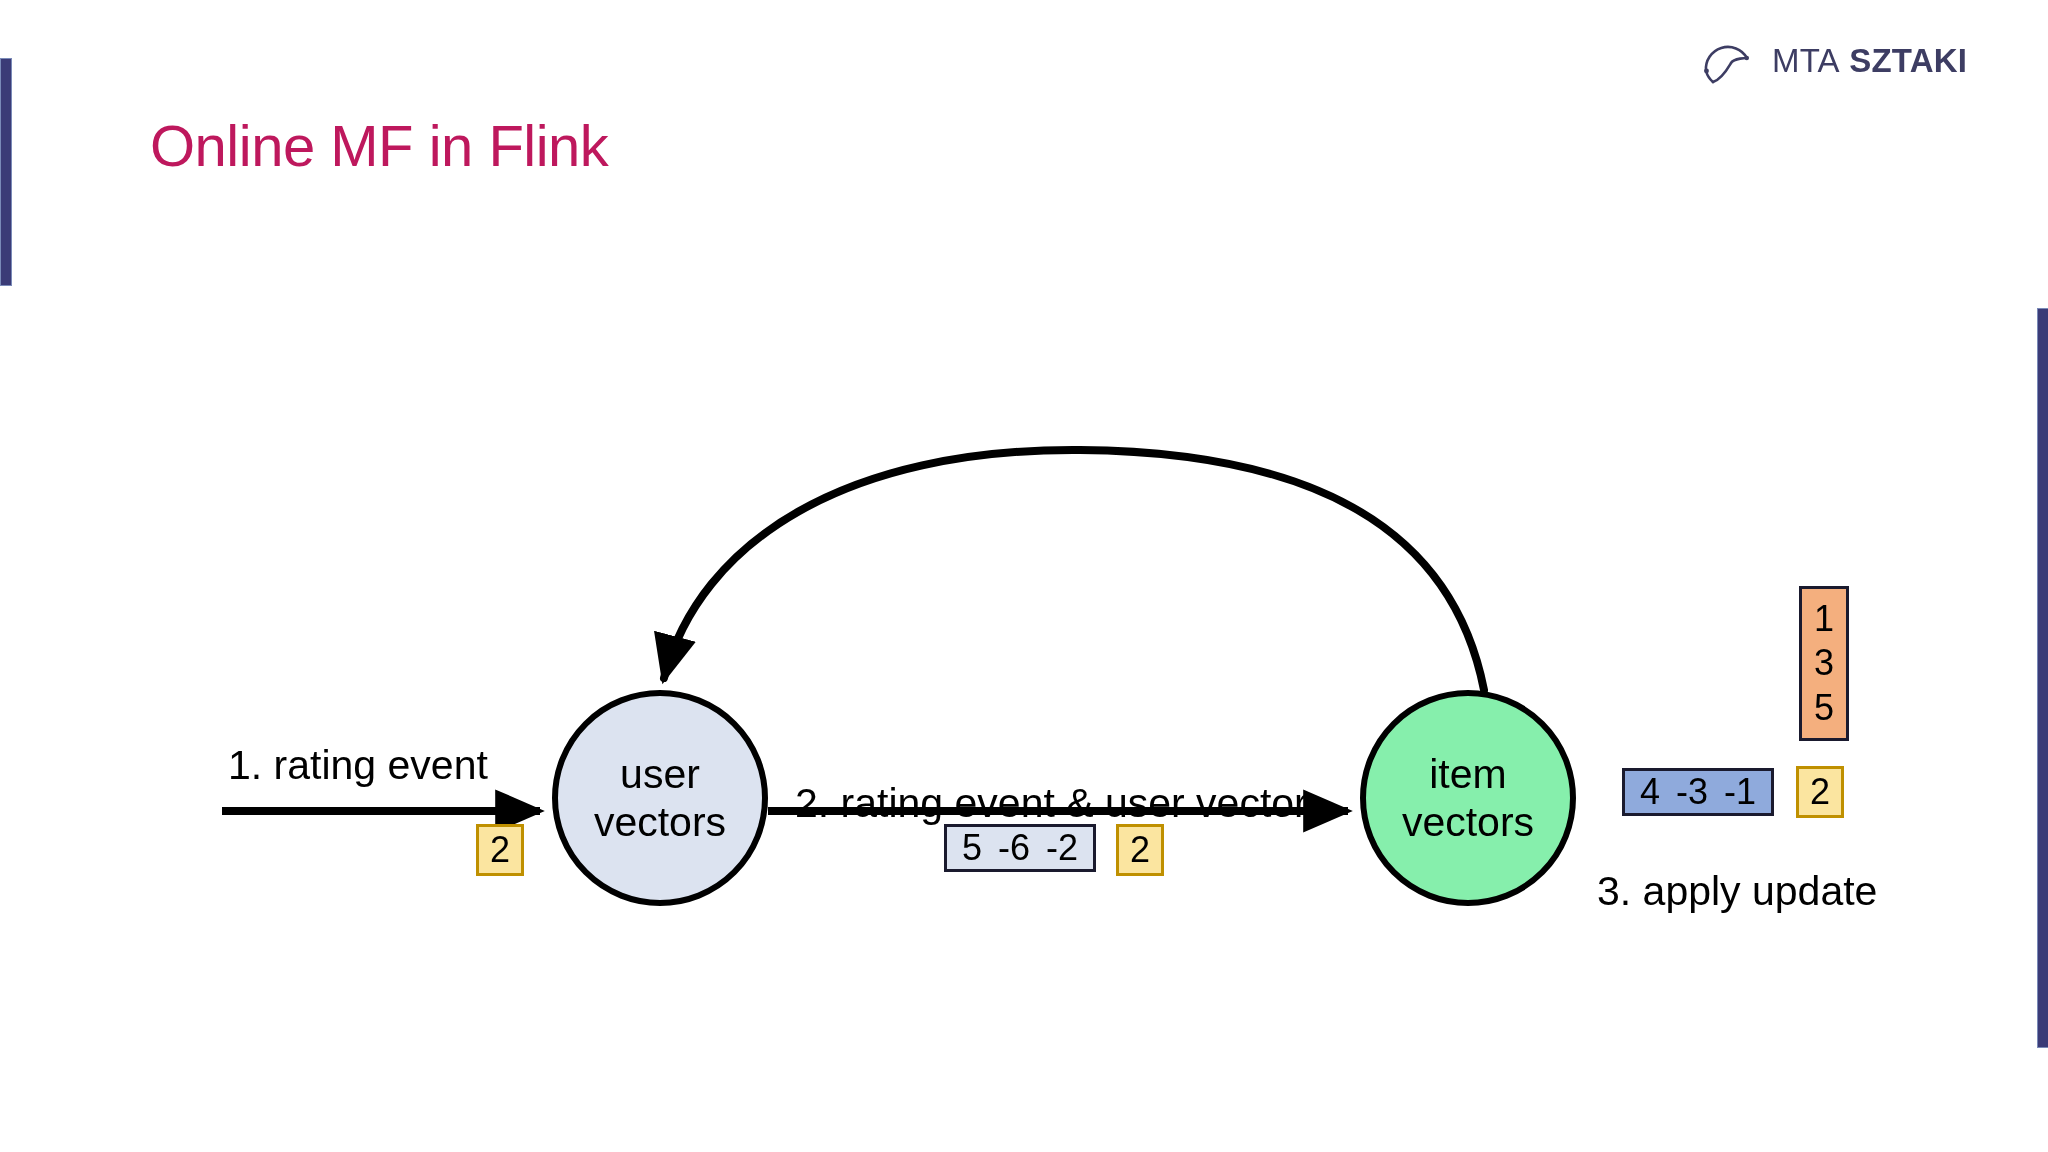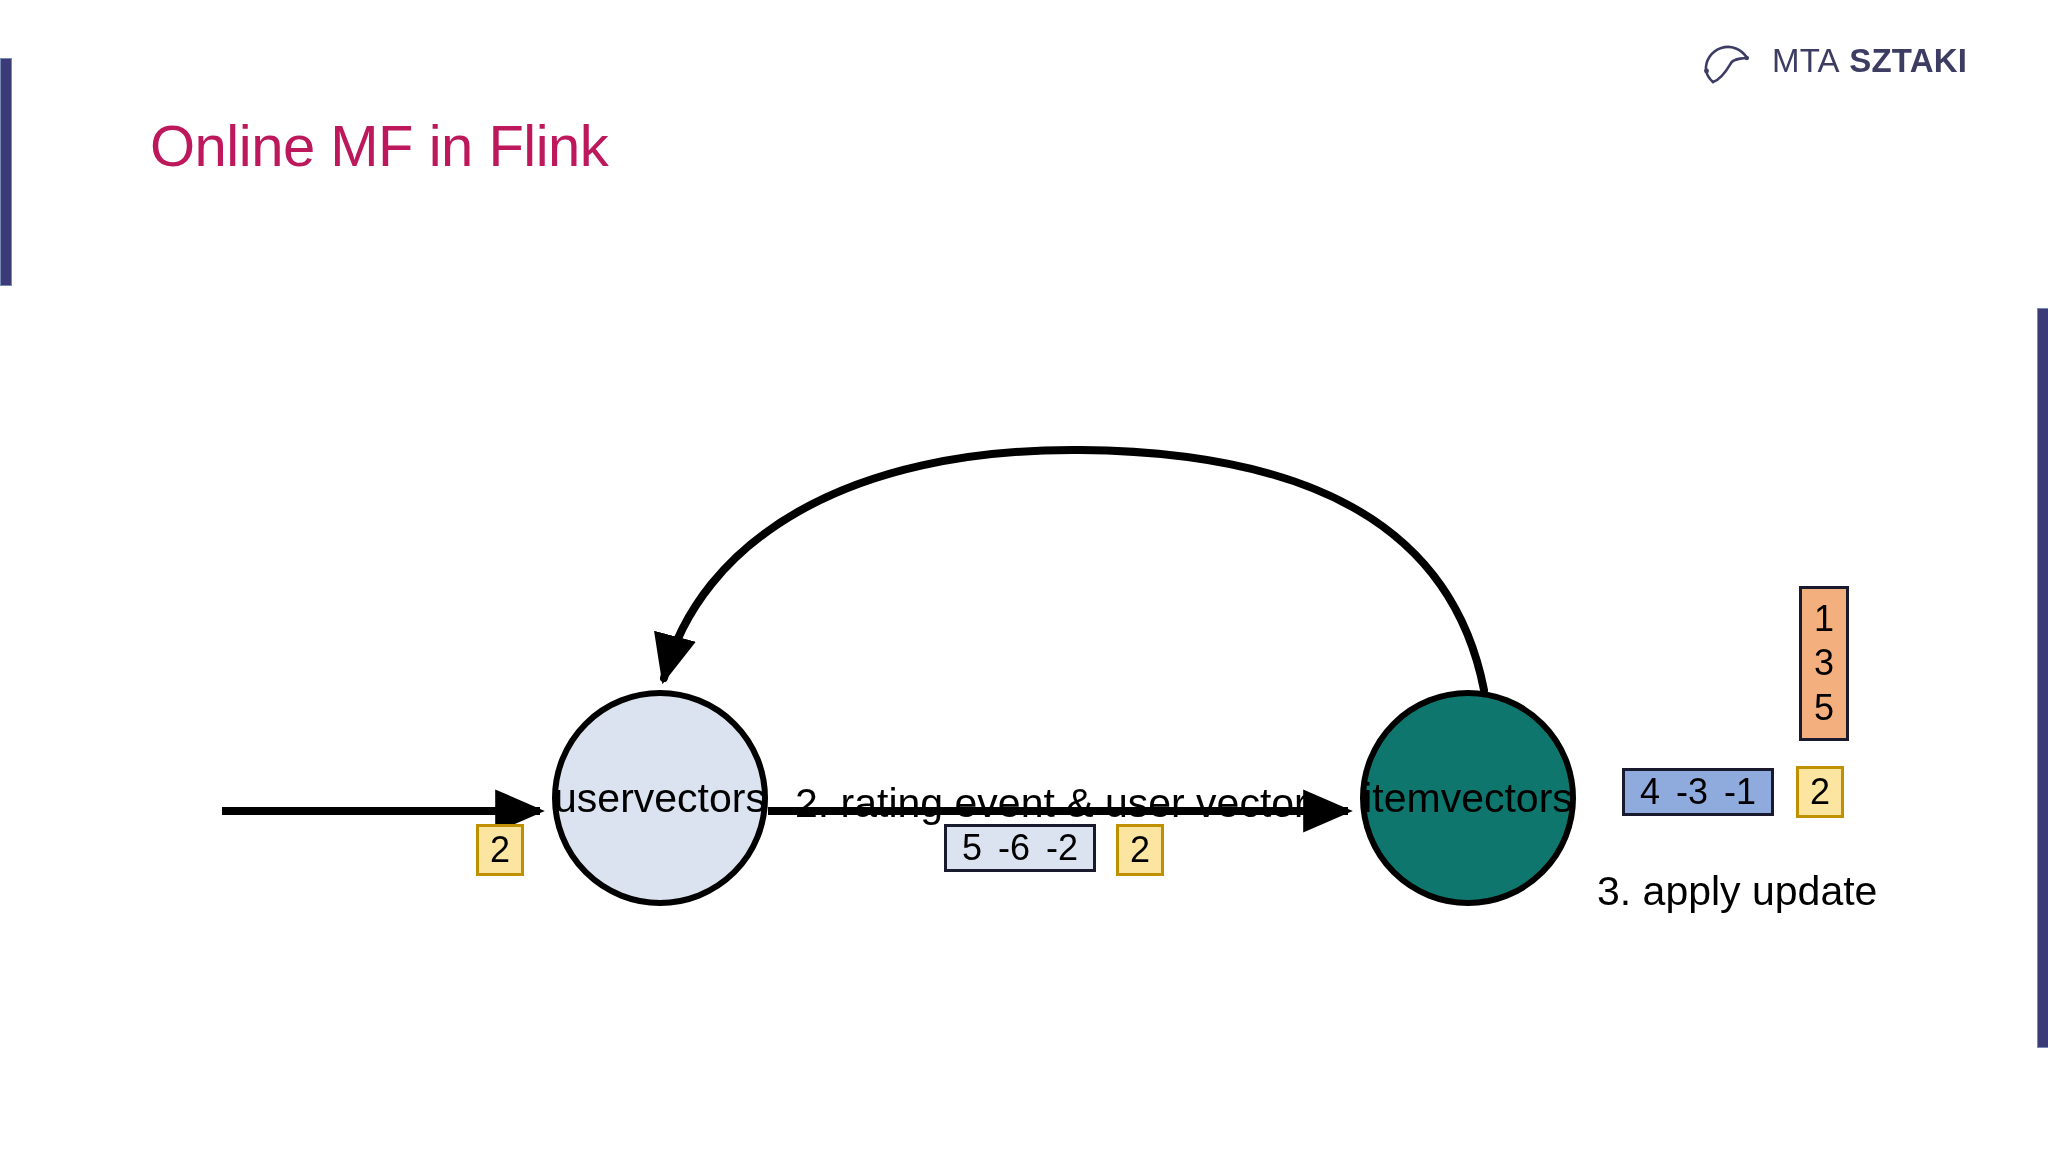--- a/index.html
+++ b/index.html
@@ -74,33 +74,34 @@
     height: 1152px;
   }
 
   
   .node-circle {
     position: absolute;
     border: 6px solid #000000;
     border-radius: 50%;
     box-sizing: border-box;
     display: flex;
+    flex-direction: column;
     align-items: center;
     justify-content: center;
     line-height: 1.18;
     font-size: 41px;
     color: #000000;
   }
   #node-user {
     left: 552px; top: 690px; width: 216px; height: 216px;
     background: #DCE3F0;
   }
   #node-item {
     left: 1360px; top: 690px; width: 216px; height: 216px;
-    background: #0f766e;
+    background: #86efac;
   }
 
   
   .arrow-label {
     position: absolute;
     font-size: 41px;
     color: #000000;
     white-space: nowrap;
   }
   #label-step1 { left: 228px; top: 742px; }
@@ -185,20 +186,21 @@
   <div class="node-circle" id="node-user">
     <span>user</span>
     <span>vectors</span>
   </div>
 
   <div class="node-circle" id="node-item">
     <span>item</span>
     <span>vectors</span>
   </div>
 
+  <div class="arrow-label" id="label-step1">1. rating event</div>
   <div class="arrow-label" id="label-step2">2. rating event &amp; user vector</div>
   <div class="arrow-label" id="label-step3">3. apply update</div>
 
   <div class="chip yellow" id="chip-user-scalar">
     <span class="chip-cell">2</span>
   </div>
 
   <div class="chip blue-light chip-vec-row" id="chip-edge-vector">
     <span class="chip-cell">5</span>
     <span class="chip-cell">-6</span>

